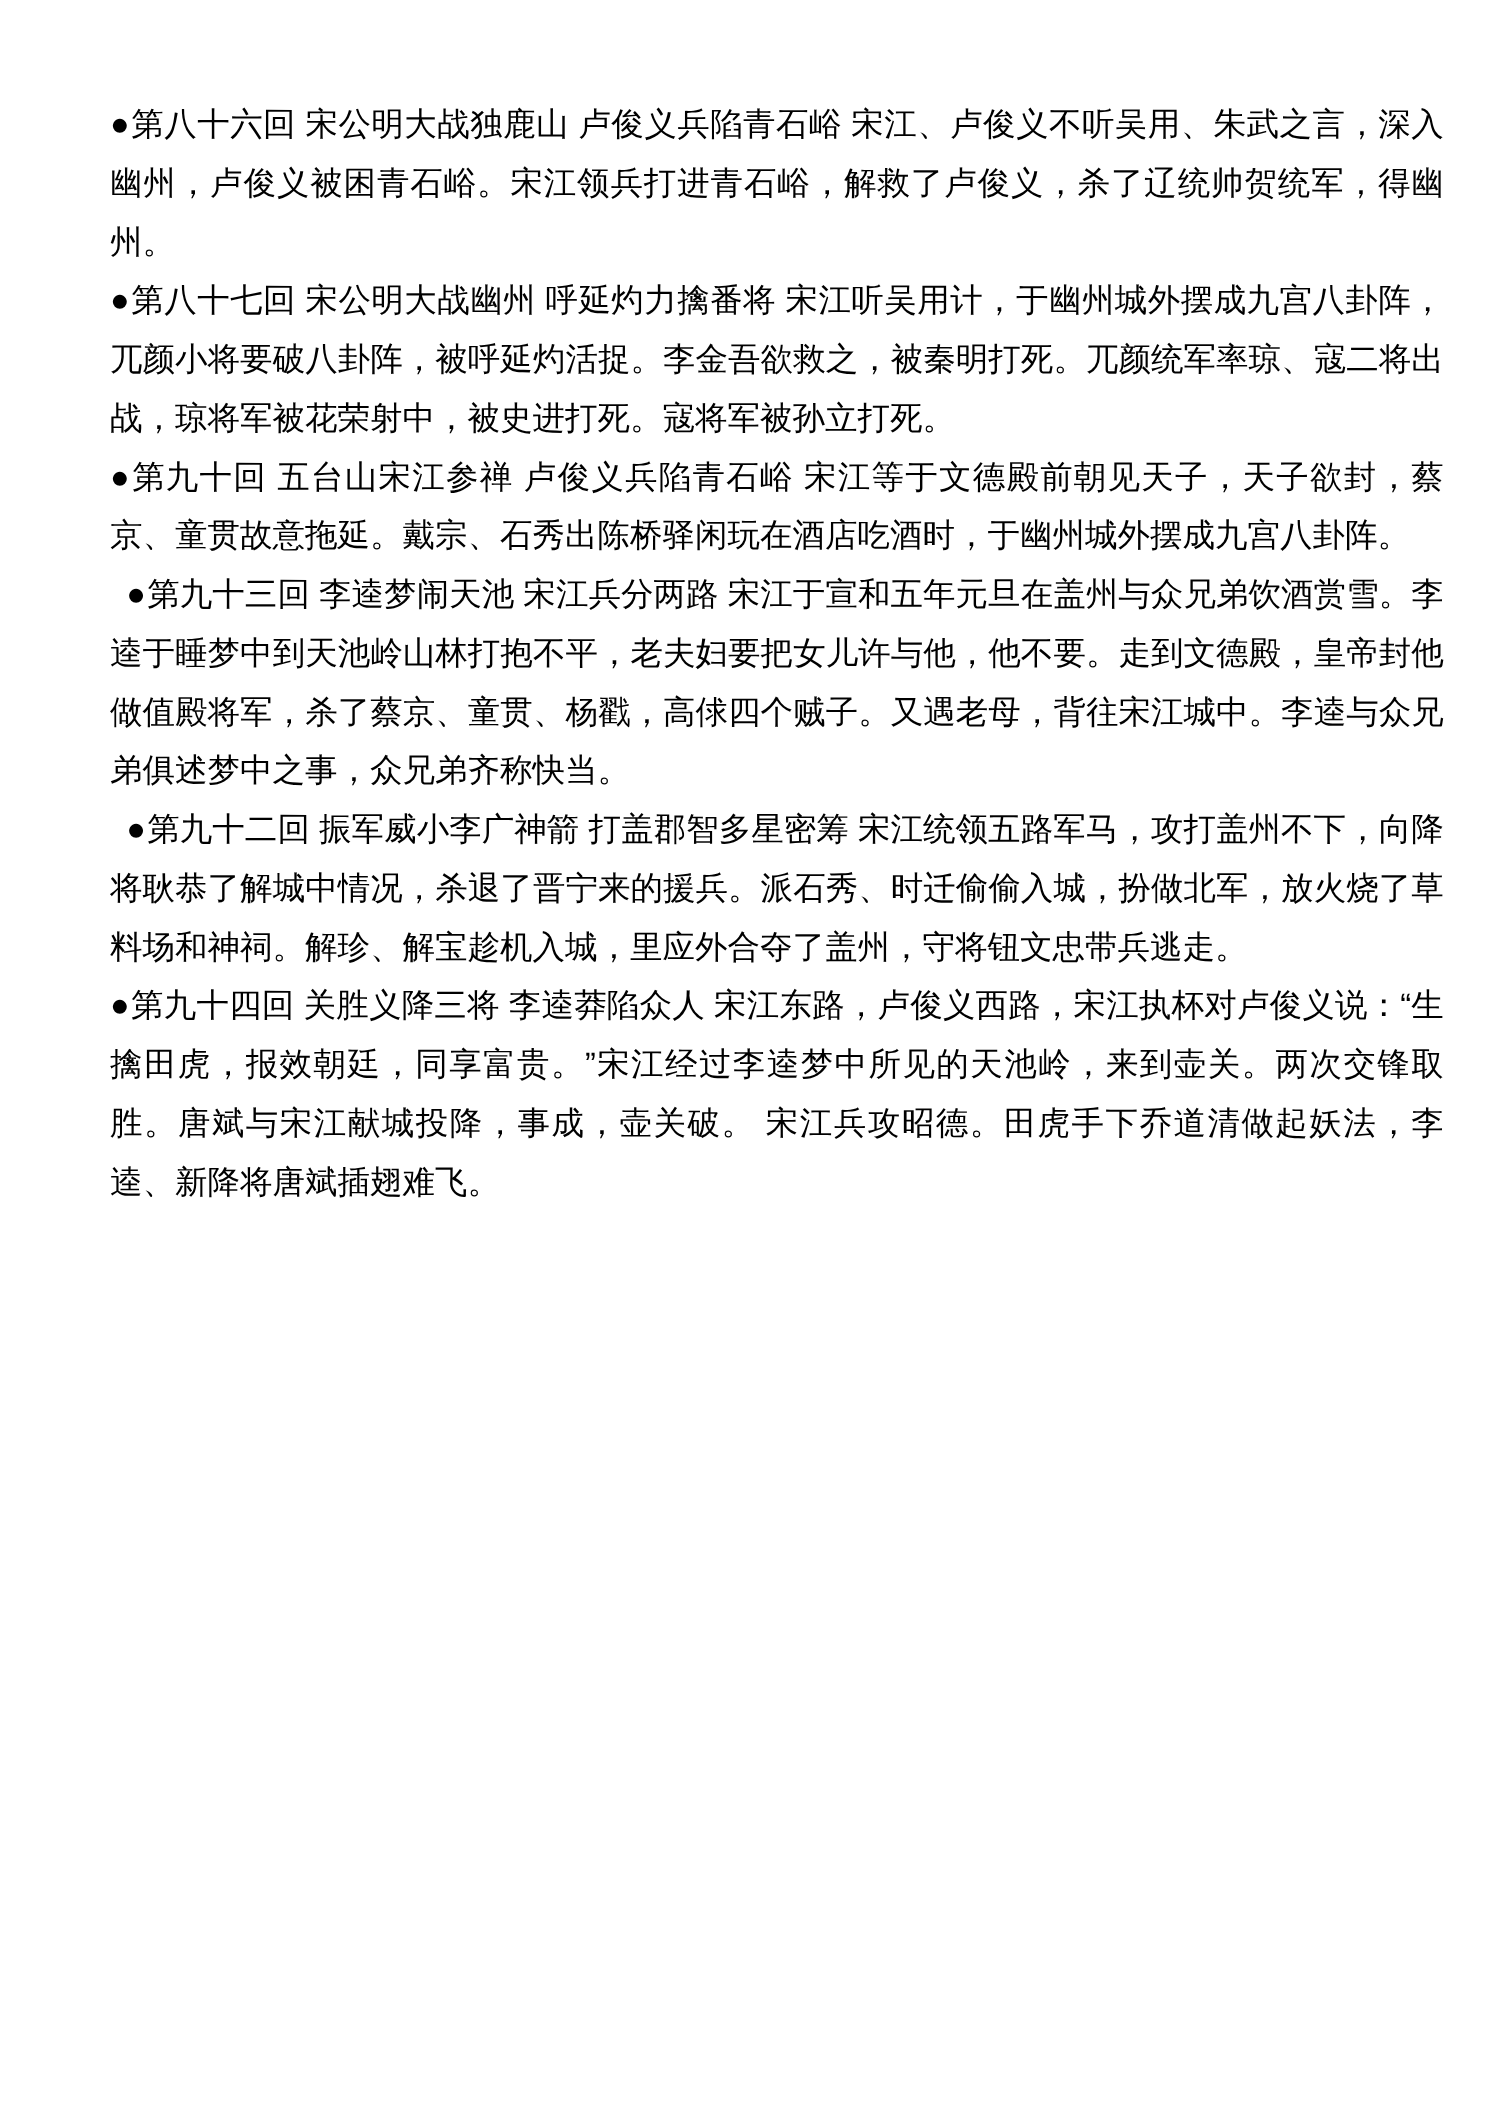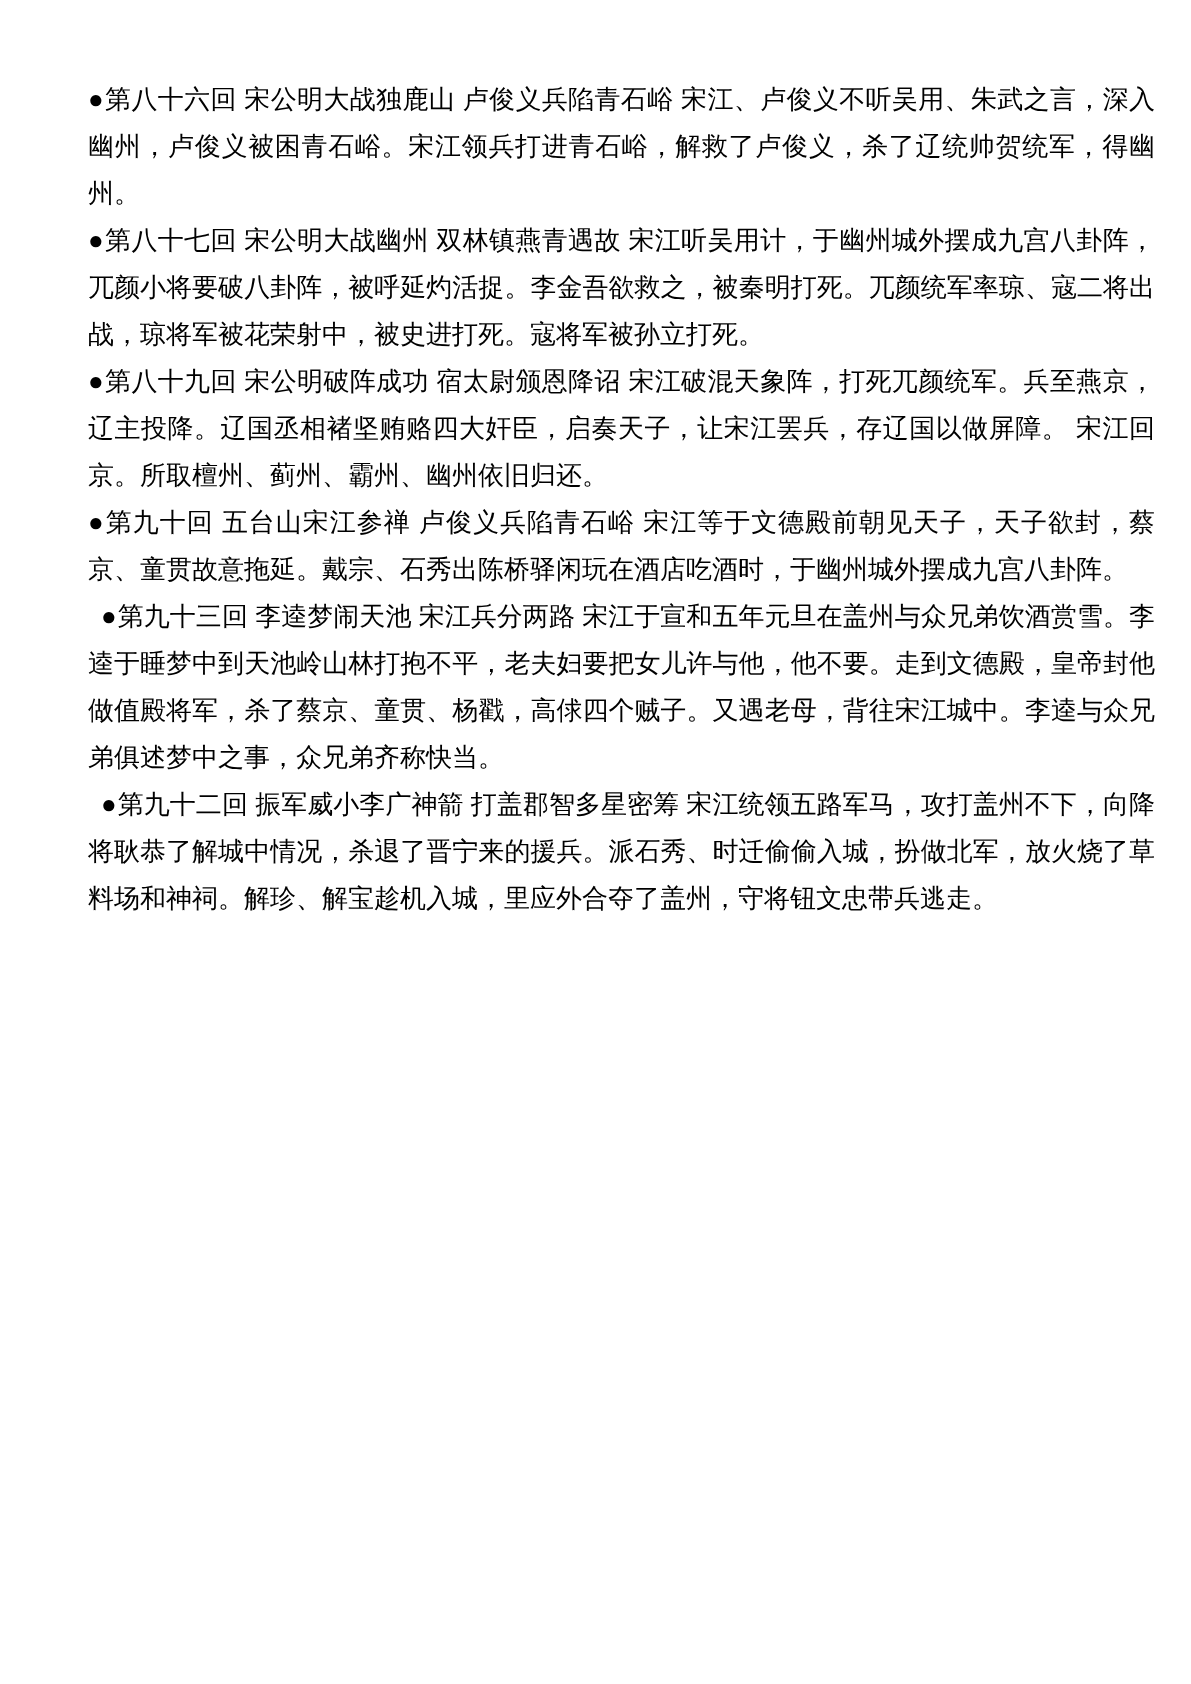--- a/index.html
+++ b/index.html
@@ -42,27 +42,27 @@
     content: " ";
   }
 </style>
 </head>
 <body>
 
 <div class="page">
 
   <p class="para"><span class="bullet">●</span><span class="chapter-title">第八十六回 宋公明大战独鹿山 卢俊义兵陷青石峪</span><span class="chapter-body">宋江、卢俊义不听吴用、朱武之言，深入幽州，卢俊义被困青石峪。宋江领兵打进青石峪，解救了卢俊义，杀了辽统帅贺统军，得幽州。</span></p>
 
-  <p class="para"><span class="bullet">●</span><span class="chapter-title">第八十七回 宋公明大战幽州 双林镇燕青遇故</span><span class="chapter-body">宋江听吴用计，于幽州城外摆成九宫八卦阵，兀颜小将要破八卦阵，被呼延灼活捉。李金吾欲救之，被秦明打死。兀颜统军率琼、寇二将出战，琼将军被花荣射中，被史进打死。寇将军被孙立打死。</span></p>
+  <p class="para"><span class="bullet">●</span><span class="chapter-title">第八十七回 宋公明大战幽州 呼延灼力擒番将</span><span class="chapter-body">宋江听吴用计，于幽州城外摆成九宫八卦阵，兀颜小将要破八卦阵，被呼延灼活捉。李金吾欲救之，被秦明打死。兀颜统军率琼、寇二将出战，琼将军被花荣射中，被史进打死。寇将军被孙立打死。</span></p>
 
 
-  <p class="para"><span class="bullet">●</span><span class="chapter-title">第八十九回 宋公明破阵成功 宿太尉颁恩降诏</span><span class="chapter-body">宋江破混天象阵，打死兀颜统军。兵至燕京，辽主投降。辽国丞相褚坚贿赂四大奸臣，启奏天子，让宋江罢兵，存辽国以做屏障。 宋江回京。所取檀州、蓟州、霸州、幽州依旧归还。</span></p>
 
   <p class="para"><span class="bullet">●</span><span class="chapter-title">第九十回 五台山宋江参禅 卢俊义兵陷青石峪</span><span class="chapter-body">宋江等于文德殿前朝见天子，天子欲封，蔡京、童贯故意拖延。戴宗、石秀出陈桥驿闲玩在酒店吃酒时，于幽州城外摆成九宫八卦阵。</span></p>
 
 
   <p class="para indented"><span class="bullet">●</span><span class="chapter-title">第九十三回 李逵梦闹天池 宋江兵分两路</span><span class="chapter-body">宋江于宣和五年元旦在盖州与众兄弟饮酒赏雪。李逵于睡梦中到天池岭山林打抱不平，老夫妇要把女儿许与他，他不要。走到文德殿，皇帝封他做值殿将军，杀了蔡京、童贯、杨戳，高俅四个贼子。又遇老母，背往宋江城中。李逵与众兄弟俱述梦中之事，众兄弟齐称快当。</span></p>
 
   <p class="para indented"><span class="bullet">●</span><span class="chapter-title">第九十二回 振军威小李广神箭 打盖郡智多星密筹</span><span class="chapter-body">宋江统领五路军马，攻打盖州不下，向降将耿恭了解城中情况，杀退了晋宁来的援兵。派石秀、时迁偷偷入城，扮做北军，放火烧了草料场和神祠。解珍、解宝趁机入城，里应外合夺了盖州，守将钮文忠带兵逃走。</span></p>
 
+  <p class="para"><span class="bullet">●</span><span class="chapter-title">第九十四回 关胜义降三将 李逵莽陷众人</span><span class="chapter-body">宋江东路，卢俊义西路，宋江执杯对卢俊义说：“生擒田虎，报效朝廷，同享富贵。”宋江经过李逵梦中所见的天池岭，来到壶关。两次交锋取胜。唐斌与宋江献城投降，事成，壶关破。 宋江兵攻昭德。田虎手下乔道清做起妖法，李逵、新降将唐斌插翅难飞。</span></p>
 
 
 </div>
 
 </body></html>

